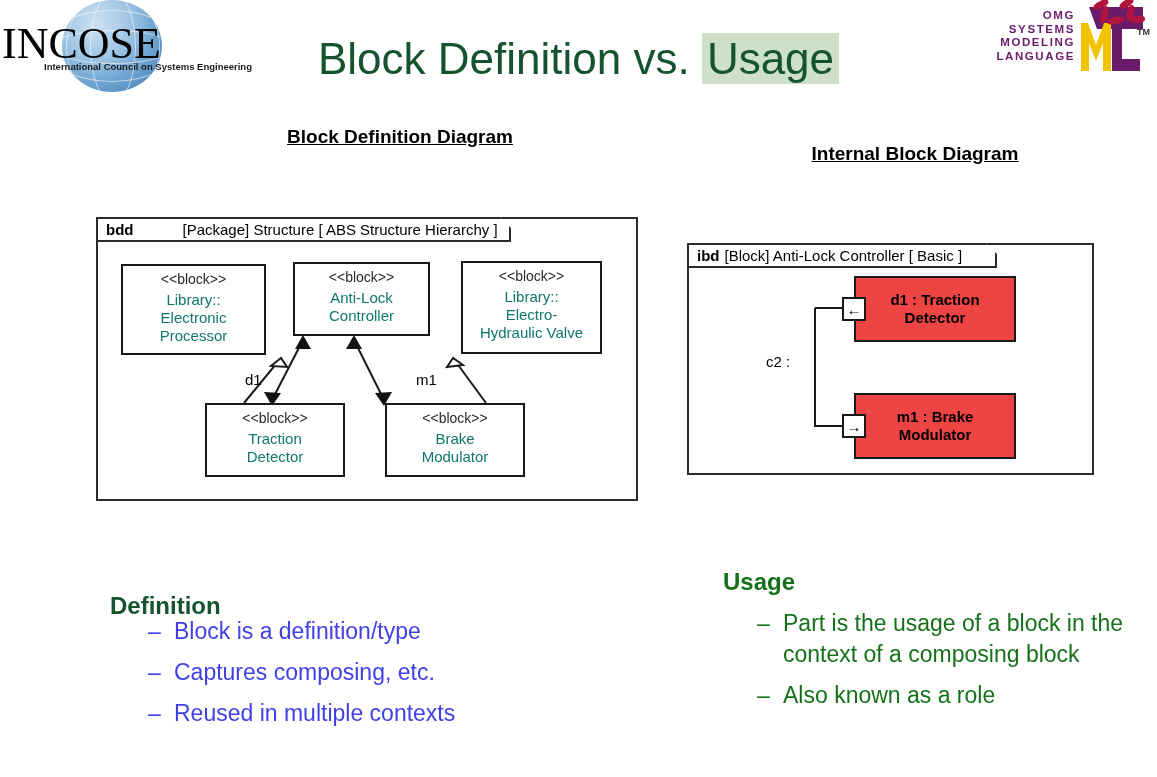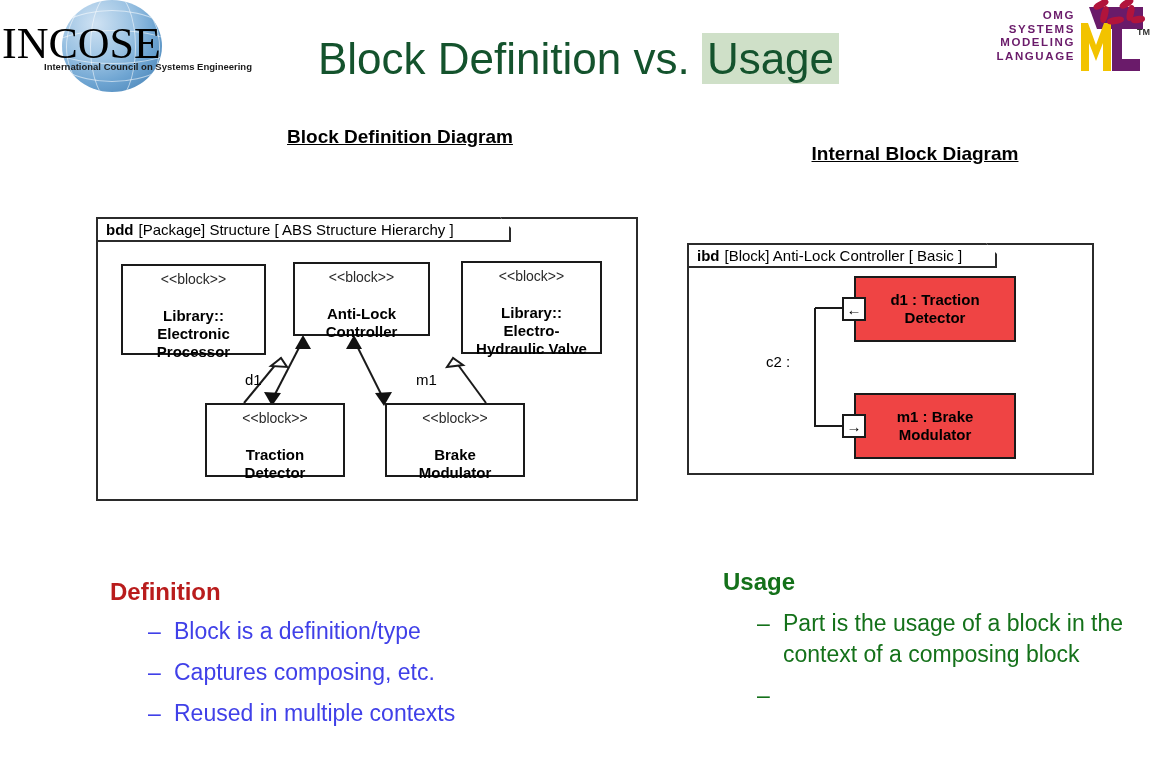--- a/index.html
+++ b/index.html
@@ -85,41 +85,41 @@
   }
   .frame-tab b{font-weight:bold;margin-right:5px;}
 
   
   .block{
     position:absolute;border:2px solid #1a1a1a;background:#fff;
     box-sizing:border-box;text-align:center;
     font-family:"Liberation Sans", sans-serif;
   }
   .stereo{font-size:14px;color:#2a2a2a;margin-top:5px;line-height:17px;}
-  .bname{font-size:15px;font-weight:bold;color:#000000;line-height:18px;margin-top:19px;}
+  .bname{font-size:15px;font-weight:normal;color:#0f766e;line-height:18px;margin-top:3px;}
 
   
   .part{
     position:absolute;border:2px solid #1a1a1a;background:#ef4444;box-sizing:border-box;
     display:flex;align-items:center;justify-content:center;
   }
   .pname{font-size:15px;font-weight:bold;line-height:18px;text-align:center;color:#000;}
   .port{
     position:absolute;width:24px;height:24px;border:2px solid #1a1a1a;background:#fff;
     box-sizing:border-box;display:flex;align-items:center;justify-content:center;
     font-size:15px;line-height:1;color:#000;
   }
   #c2-label{position:absolute;font-size:15px;color:#000;}
 
   
   .sect-title{font-size:24px;font-weight:bold;font-family:"Liberation Sans", sans-serif;}
   .bullets{font-size:23px;line-height:31px;font-family:"Liberation Sans", sans-serif;}
   .bullets .li{display:flex;margin-bottom:10px;}
   .bullets .dash{width:26px;flex:0 0 26px;}
-  #def-title{left:110px;top:578px;color:#b91c1c;}
+  #def-title{left:110px;top:592px;color:#14532d;}
   #def-list{left:148px;top:616px;width:450px;color:#4040e8;}
   #use-title{left:723px;top:568px;color:#14711a;}
   #use-list{left:757px;top:608px;width:400px;color:#14711a;}
 </style>
 </head>
 <body>
 
 <div class="abs" id="incose-logo">
   <div id="incose-globe">
     <div class="globe-line" style="left:-16px;top:10px;width:130px;height:70px;"></div>
@@ -154,21 +154,21 @@
 
 <div class="abs" id="title">
   <span>Block Definition vs.</span>
   <span class="hl">Usage</span>
 </div>
 
 <div class="abs colhead" id="bdd-head">Block Definition Diagram</div>
 <div class="abs colhead" id="ibd-head">Internal Block Diagram</div>
 
 <div class="abs frame" id="bdd-frame">
-  <div class="frame-tab" style="width:415px;">
+  <div class="frame-tab" style="width:415px;gap:44px;">
     <b>bdd</b>
     <span>[Package] Structure [ ABS Structure Hierarchy ]</span>
   </div>
 
   <svg width="538" height="280" style="position:absolute;left:-2px;top:-2px;">
 
     <line x1="148" y1="186" x2="185" y2="141" stroke="#1a1a1a" stroke-width="2"></line>
     <polygon points="185,141 175,149 191,150" fill="#fff" stroke="#1a1a1a" stroke-width="2"></polygon>
 
     <line x1="390" y1="186" x2="357" y2="141" stroke="#1a1a1a" stroke-width="2"></line>
@@ -275,14 +275,15 @@
 </div>
 
 <div class="abs sect-title" id="use-title">Usage</div>
 <div class="abs bullets" id="use-list">
   <div class="li">
     <span class="dash">–</span>
     <span>Part is the usage of a block in the context of a composing block</span>
   </div>
   <div class="li">
     <span class="dash">–</span>
+    <span>Also known as a role</span>
   </div>
 </div>
 
 </body></html>

